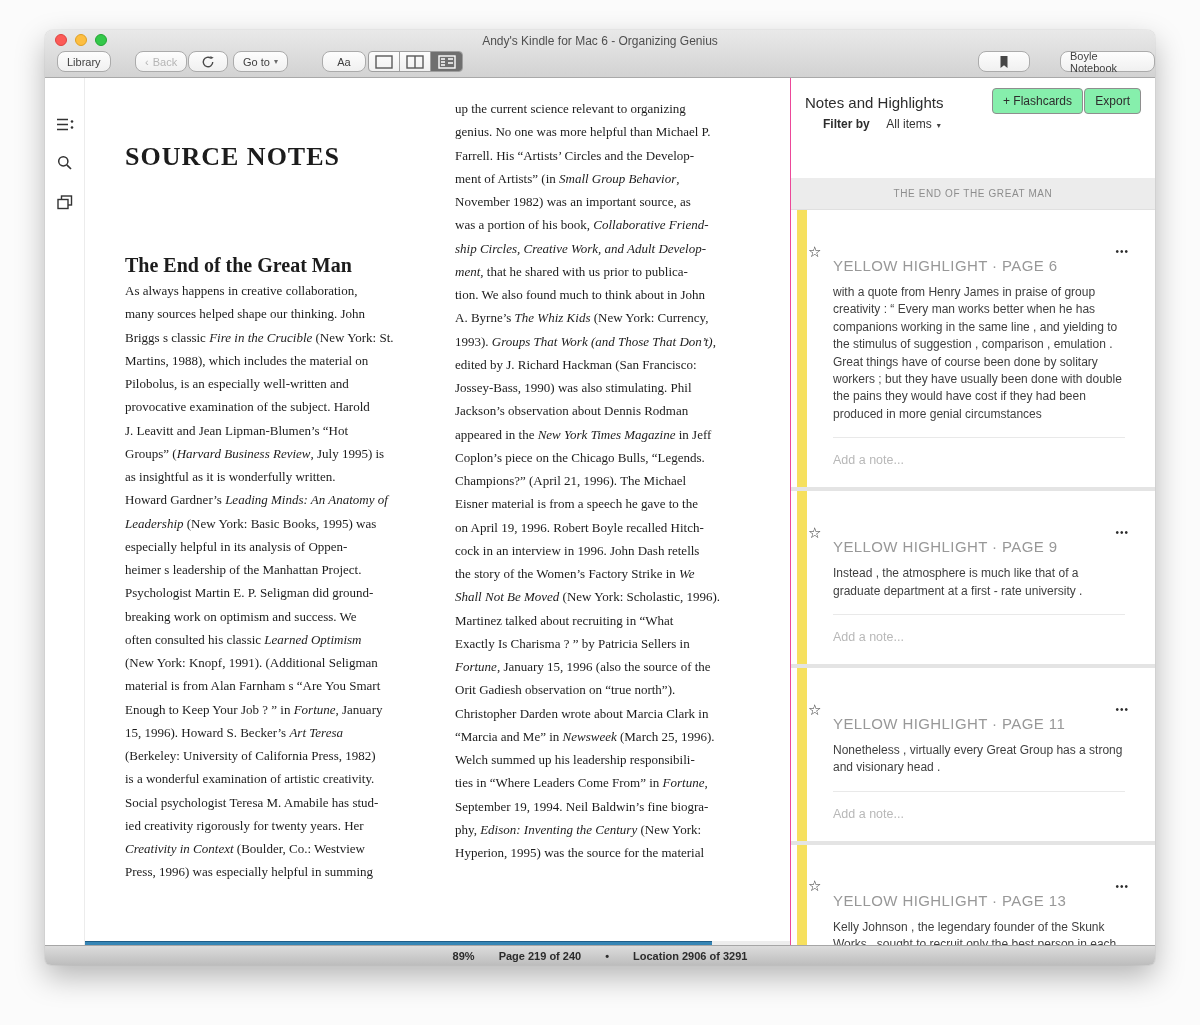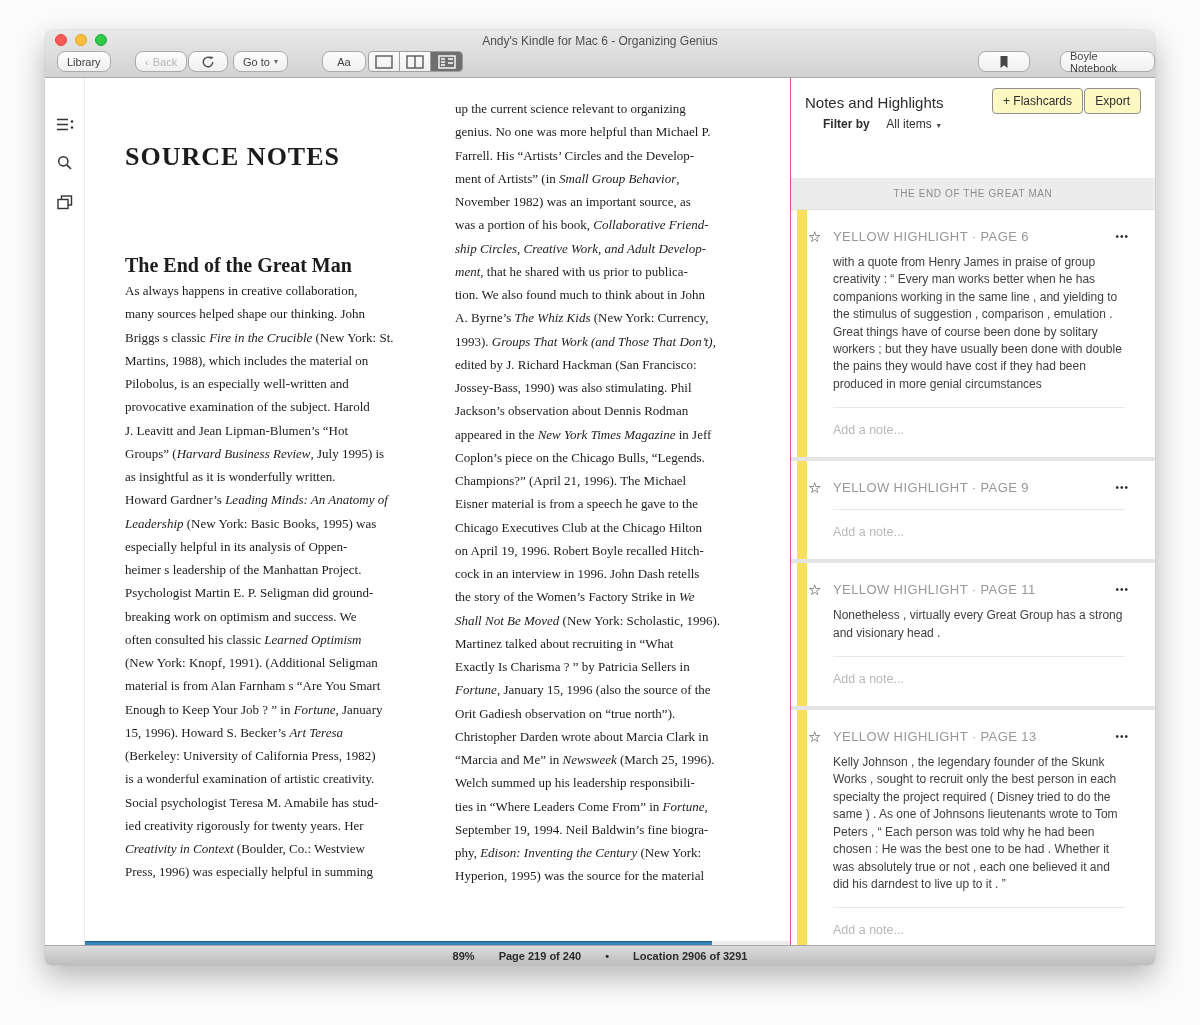--- a/index.html
+++ b/index.html
@@ -49,36 +49,36 @@
   .bodyline { white-space:nowrap; height:23.25px; }
   .bodyline em { font-style:italic; }
   .progress-track { position:absolute; left:0; bottom:0; width:100%; height:4px; background:#ededed; }
   .progress-fill { height:4px; background:#3585b5; border-top:1px solid #1f5e88; }
 
   
   .notebook { position:absolute; left:745px; top:0; width:365px; height:100%;
     background:#fff; border-left:1px solid #ec4899; overflow:hidden; }
   .nb-title { position:absolute; left:14px; top:16px; font-size:15px; color:#2d2d2d; }
   .nb-btn { position:absolute; top:10px; height:26px; display:inline-flex; align-items:center;
-    background:#fef9c3; border:1px solid #8e8e8e; border-radius:4px; font-size:12px; color:#2d2d2d; padding:12px 10px; }
+    background:#86efac; border:1px solid #8e8e8e; border-radius:4px; font-size:12px; color:#2d2d2d; padding:12px 10px; }
   .nb-btn.flash { right:72px; }
   .nb-btn.export { right:14px; }
   .nb-filter { position:absolute; left:32px; top:39px; font-size:12px; color:#2d2d2d; }
   .nb-filter .flabel { font-weight:bold; margin-right:14px; }
   .nb-filter .fval { color:#333; }
   .nb-filter .farrow { font-size:8px; color:#444; margin-left:5px; }
   .nb-section { position:absolute; left:0; top:100px; width:100%; height:32px; background:#ececec;
     display:flex; align-items:center; justify-content:center;
     font-size:10px; letter-spacing:.6px; color:#8d8d8d; border-bottom:1px solid #e0e0e0; }
   .cards { position:absolute; left:0; top:132px; width:100%; height:735px; background:#e4e4e4; overflow:hidden; }
   .card { position:relative; background:#fff; margin-bottom:4px; }
   .strip { position:absolute; left:6px; top:0; bottom:0; width:10px; background:#f6e05e; }
   .card-head { display:flex; align-items:center; padding:19px 22px 0 42px; }
   .star { position:absolute; left:17px; font-size:15px; color:#2d2d2d; line-height:14px; }
-  .card-label { flex:1; font-size:13px; letter-spacing:.4px; color:#989898; }
+  .card-label { flex:1; font-size:15px; letter-spacing:.4px; color:#989898;margin-top:28px; }
   .dots { font-size:10px; letter-spacing:1px; color:#2d2d2d; padding-right:4px; }
   .card-text { margin:10px 24px 0 42px; width:292px; font-size:12px; line-height:17.4px; color:#3f3f3f; }
   .card-divider { border-top:1px solid #e9e9e9; margin:14px 30px 0 42px; }
   .add-note { padding:15px 0 20px 42px; font-size:12.5px; color:#b8b8b8; }
 
   
   .statusbar { position:absolute; left:0; bottom:0; width:100%; height:20px;
     background:linear-gradient(#dcdcdc,#bdbdbd); border-top:1px solid #a6a6a6;
     display:flex; align-items:center; justify-content:center; gap:24px;
     font-size:11px; font-weight:bold; color:#2c2c2c; }
@@ -230,21 +230,20 @@
             <div class="bodyline">tion. We also found much to think about in John</div>
             <div class="bodyline">A. Byrne’s <em>The Whiz Kids</em> (New York: Currency,</div>
             <div class="bodyline">1993). <em>Groups That Work (and Those That Don’t)</em>,</div>
             <div class="bodyline">edited by J. Richard Hackman (San Francisco:</div>
             <div class="bodyline">Jossey-Bass, 1990) was also stimulating. Phil</div>
             <div class="bodyline">Jackson’s observation about Dennis Rodman</div>
             <div class="bodyline">appeared in the <em>New York Times Magazine</em> in Jeff</div>
             <div class="bodyline">Coplon’s piece on the Chicago Bulls, “Legends.</div>
             <div class="bodyline">Champions?” (April 21, 1996). The Michael</div>
             <div class="bodyline">Eisner material is from a speech he gave to the</div>
-            <div class="bodyline">Chicago Executives Club at the Chicago Hilton</div>
             <div class="bodyline">on April 19, 1996. Robert Boyle recalled Hitch-</div>
             <div class="bodyline">cock in an interview in 1996. John Dash retells</div>
             <div class="bodyline">the story of the Women’s Factory Strike in <em>We</em></div>
             <div class="bodyline"><em>Shall Not Be Moved</em> (New York: Scholastic, 1996).</div>
             <div class="bodyline">Martinez talked about recruiting in “What</div>
             <div class="bodyline">Exactly Is Charisma ? ” by Patricia Sellers in</div>
             <div class="bodyline"><em>Fortune</em>, January 15, 1996 (also the source of the</div>
             <div class="bodyline">Orit Gadiesh observation on “true north”).</div>
             <div class="bodyline">Christopher Darden wrote about Marcia Clark in</div>
             <div class="bodyline">“Marcia and Me” in <em>Newsweek</em> (March 25, 1996).</div>
@@ -284,20 +283,21 @@
               <div class="card-divider"></div>
               <div class="add-note">Add a note...</div>
             </div>
             <div class="card">
               <div class="strip" style="background:#f6e05e"></div>
               <div class="card-head">
                 <span class="star">☆</span>
                 <span class="card-label">YELLOW HIGHLIGHT · PAGE 9</span>
                 <span class="dots">•••</span>
               </div>
+              <div class="card-text">Instead , the atmosphere is much like that of a graduate department at a first - rate university .</div>
               <div class="card-divider"></div>
               <div class="add-note">Add a note...</div>
             </div>
             <div class="card">
               <div class="strip" style="background:#f6e05e"></div>
               <div class="card-head">
                 <span class="star">☆</span>
                 <span class="card-label">YELLOW HIGHLIGHT · PAGE 11</span>
                 <span class="dots">•••</span>
               </div>

